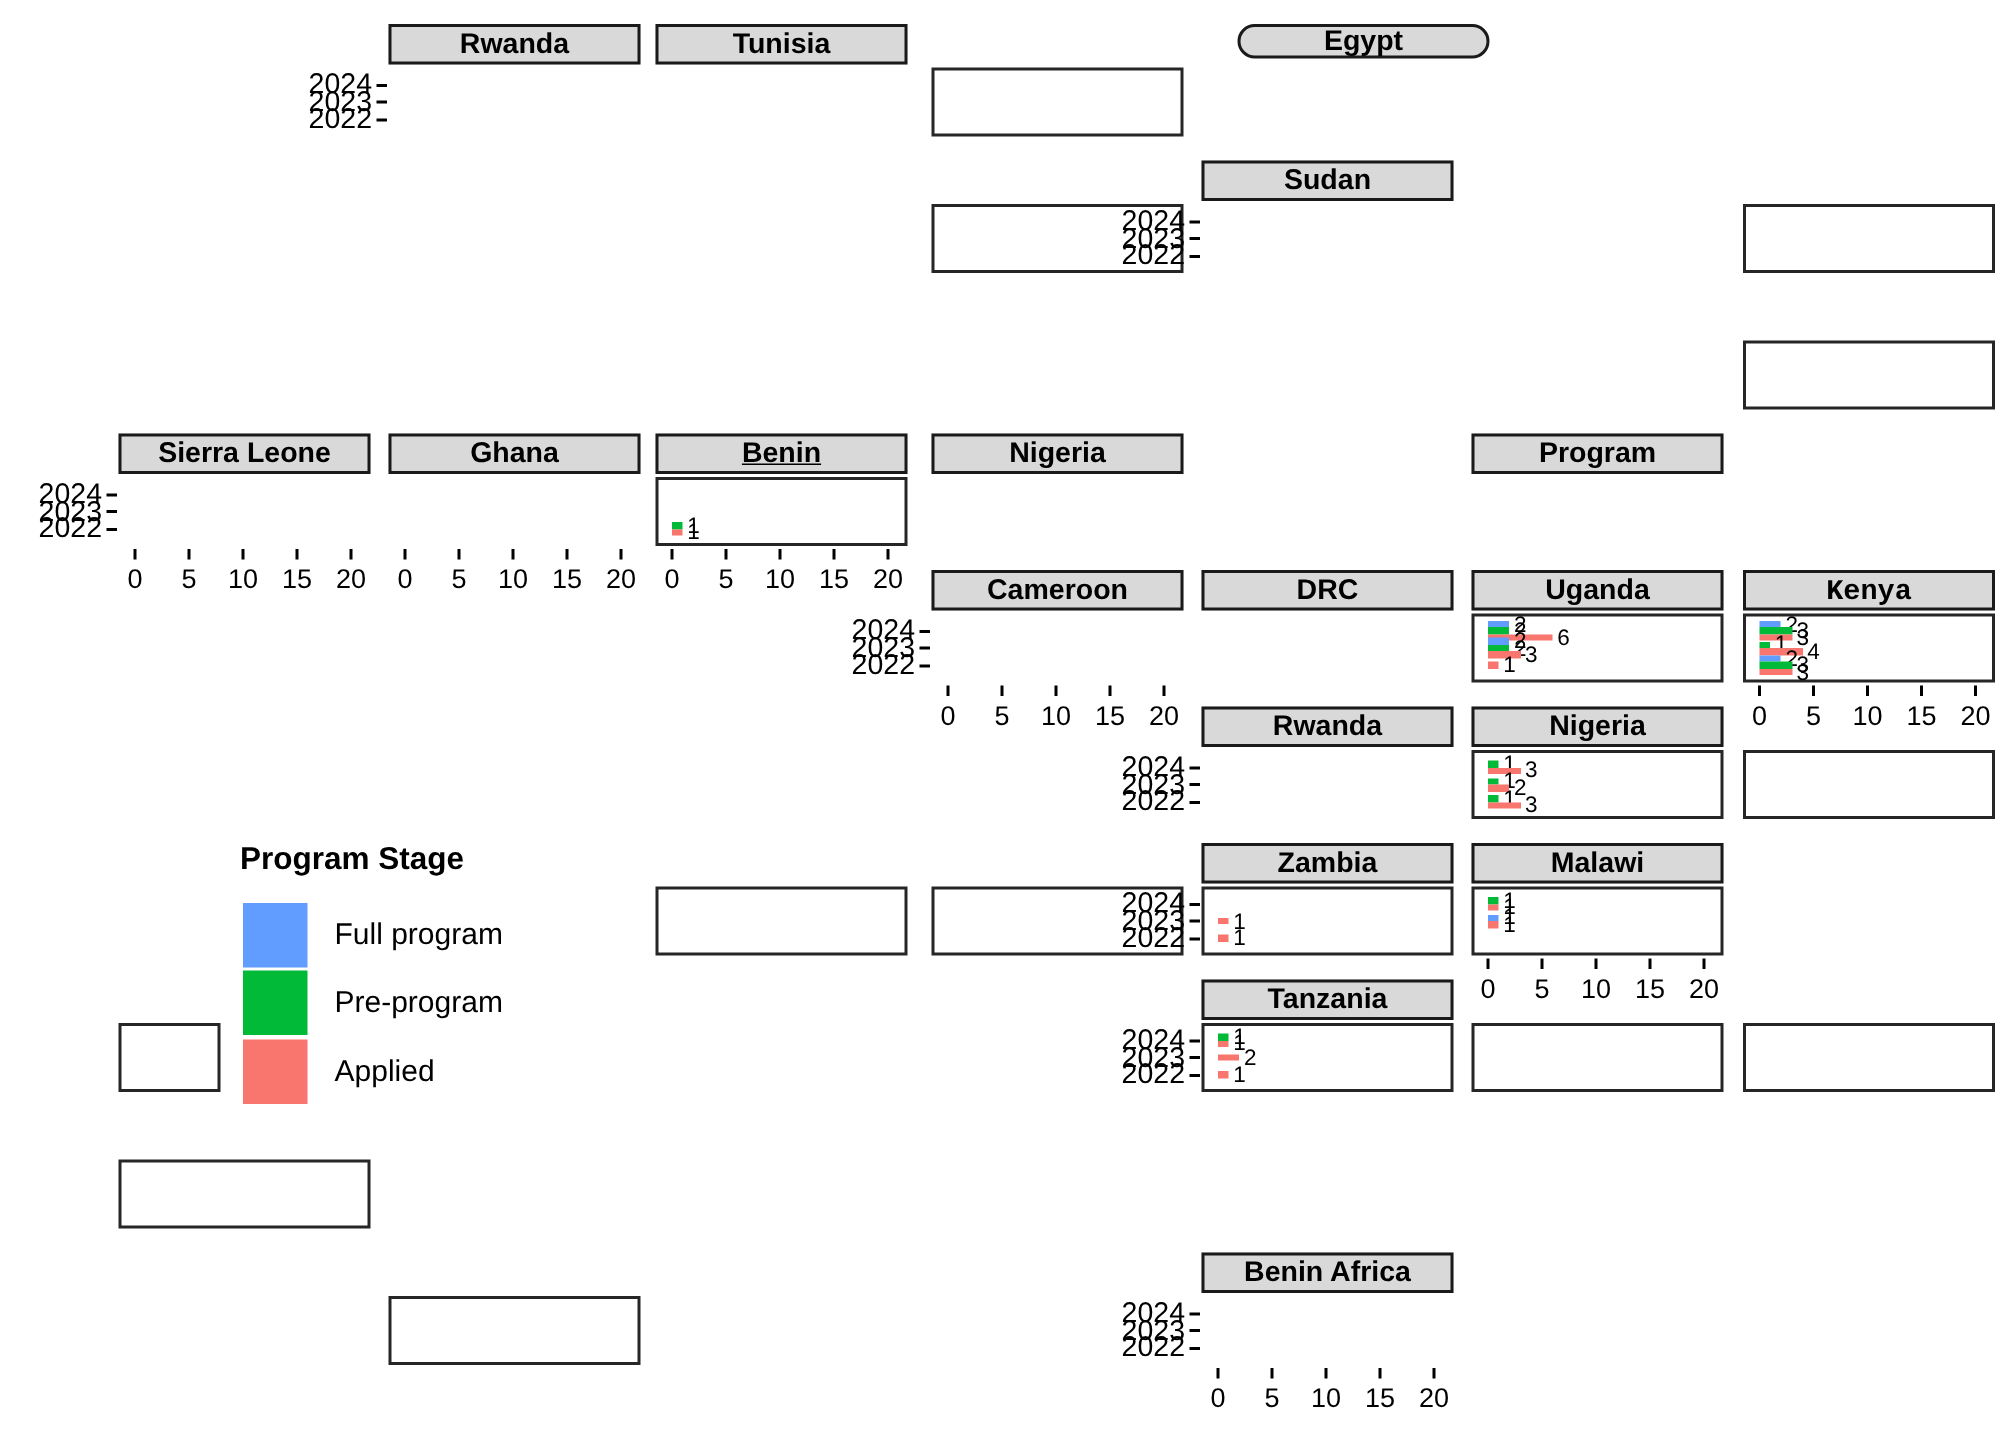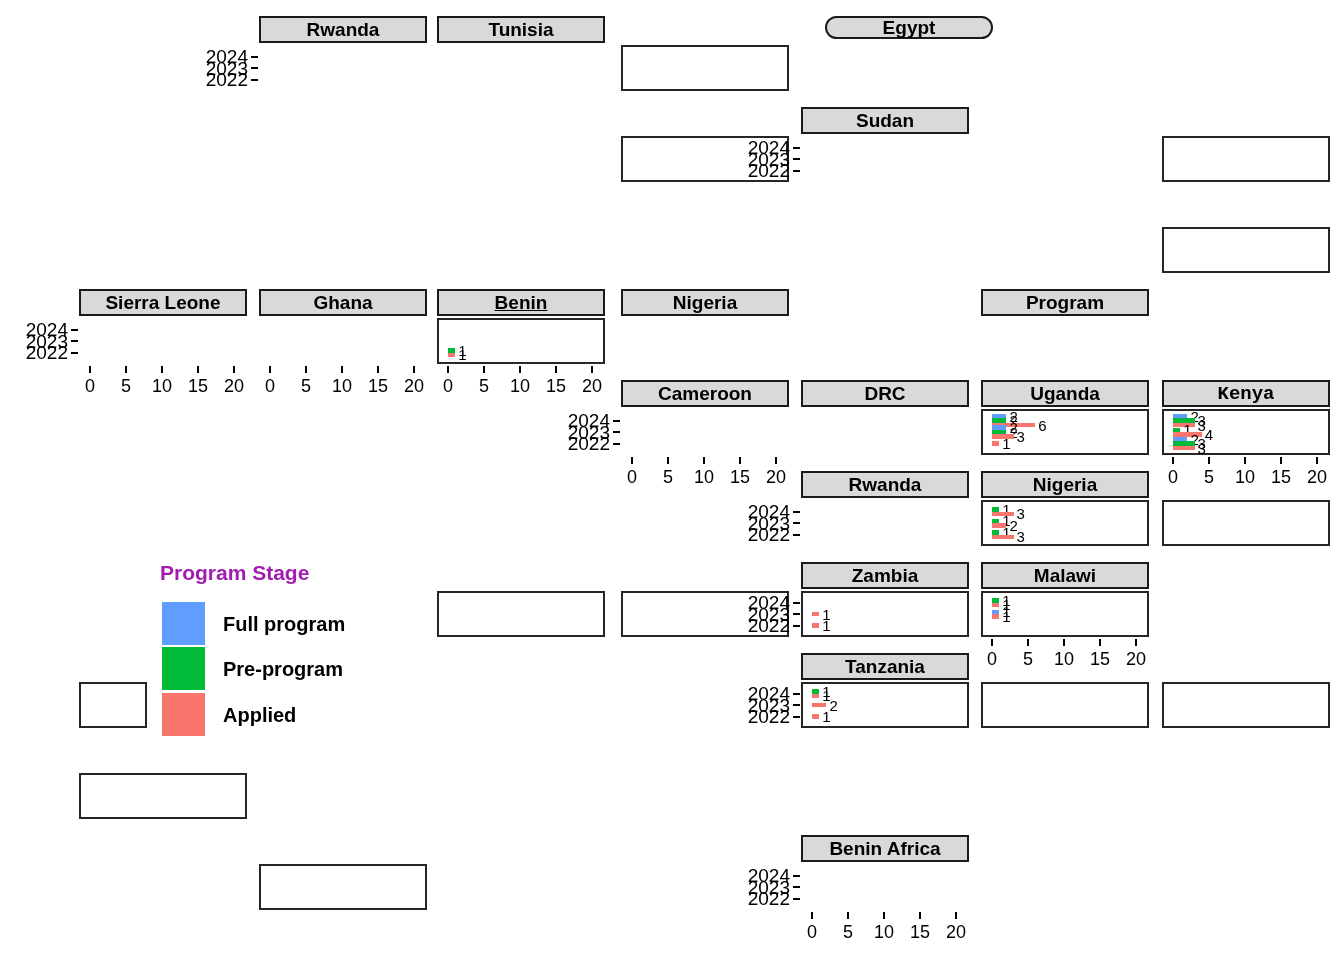--- a/index.html
+++ b/index.html
@@ -26,22 +26,22 @@
     position:absolute;font-size:19px;line-height:1;color:#000;
     width:60px;text-align:right;white-space:nowrap;
   }
   .xlab{
     position:absolute;font-size:18px;line-height:1;color:#000;
     width:40px;text-align:center;white-space:nowrap;
   }
   .bar{position:absolute;}
   .barlab{position:absolute;font-size:15px;line-height:1;color:#000;white-space:nowrap;}
   .legend{position:absolute;left:160px;top:561px;}
-  .legend-title{font-weight:bold;font-size:21px;color:#a21caf;}
-  .legend-item{position:absolute;left:2px;width:300px;height:43px;font-weight:bold;}
+  .legend-title{font-weight:bold;font-size:21px;color:#000000;}
+  .legend-item{position:absolute;left:2px;width:300px;height:43px;}
   .legend-swatch{position:absolute;left:0;top:0;width:43px;height:43px;}
   .legend-label{position:absolute;left:61px;top:50%;transform:translateY(-50%);font-size:20px;color:#000;white-space:nowrap;}
 </style>
 </head>
 <body>
 
 <div id="fig">
   <div class="legend">
     <div class="legend-title">Program Stage</div>
     <div class="legend-item" style="top:41px">

